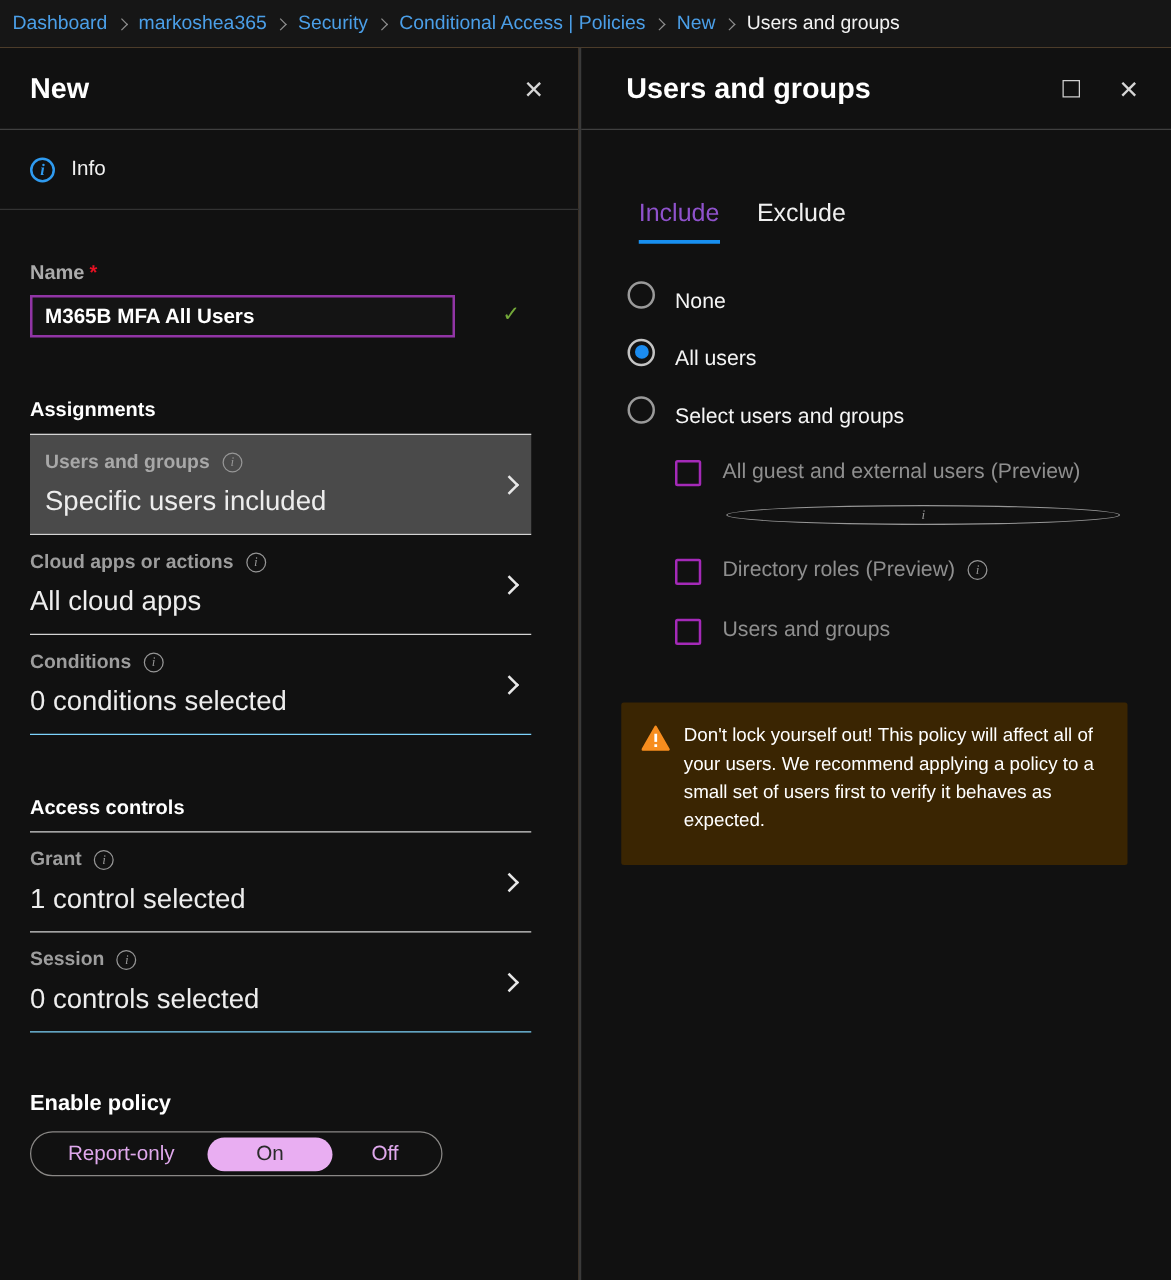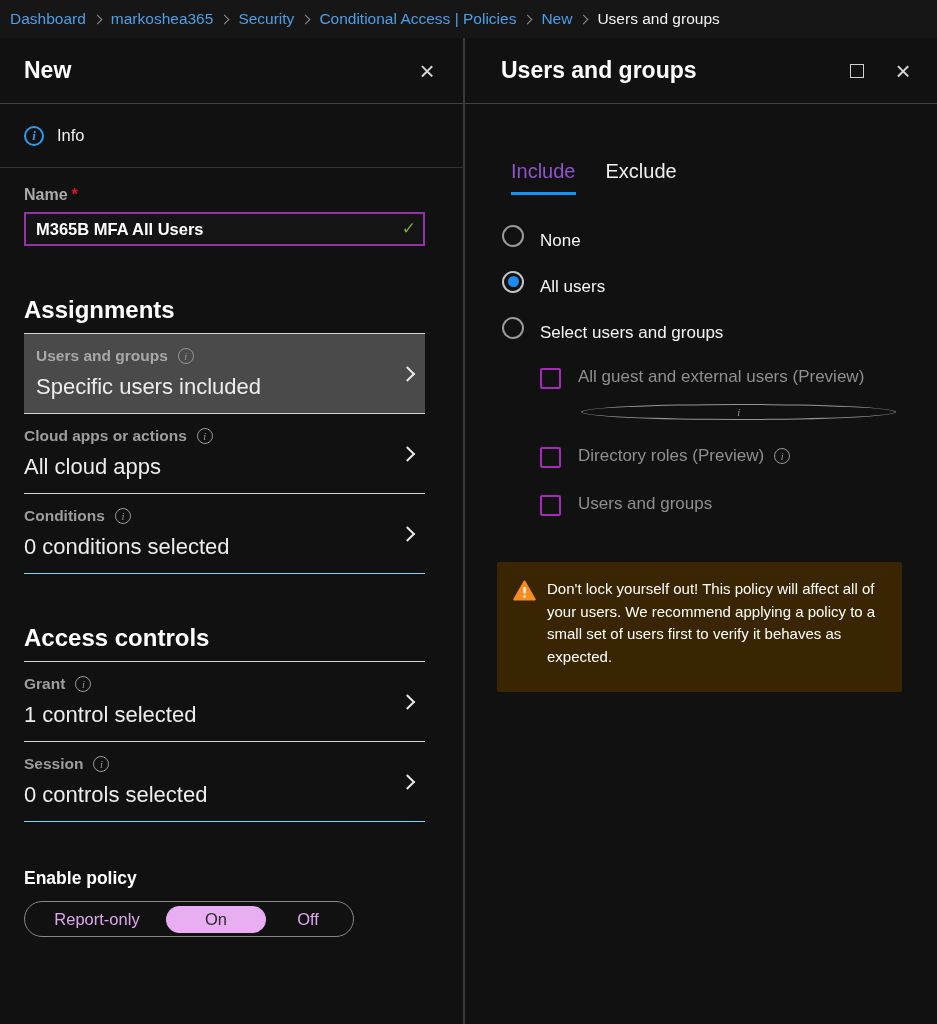--- a/index.html
+++ b/index.html
@@ -34,30 +34,30 @@
   
   .info-bar { height:64px; display:flex; align-items:center; gap:13px; padding:0 24px;
     border-bottom:1px solid #333333; cursor:pointer; }
   .info-icon-blue { width:20px; height:20px; border:2px solid #2f9bf0; border-radius:50%;
     color:#2f9bf0; font-size:13px; font-weight:700; font-style:italic;
     font-family:"Liberation Serif", serif; display:flex; align-items:center; justify-content:center; flex:none; }
   .info-label { font-size:16.5px; color:#f0f0f0; }
 
   
   .left-content { padding:18px 38px 0 24px; }
-  .field-label { font-size:16px; color:#ababab; font-weight:600; }
+  .field-label { font-size:16px; color:#ababab; font-weight:600;margin-top:24px; }
   .req { color:#e81123; margin-left:4px; }
   .name-input-wrap { position:relative; margin-top:8px; }
-  .name-input { width:401px; height:34px; background:#141414; border:2px solid #9135a5;
+  .name-input { width:340px; height:34px; background:#141414; border:2px solid #9135a5;
     color:#ffffff; font-size:16.5px; font-weight:600; padding:0 30px 0 10px;
     font-family:"Liberation Sans", sans-serif; outline:none; }
   .valid-check { position:absolute; right:9px; top:6px; color:#73a839; font-size:17px;
     font-weight:700; font-family:"DejaVu Sans", sans-serif; }
 
-  .section-heading { font-size:24px; color:#ffffff; margin-top:50px; margin-bottom:9px; }
+  .section-heading { font-size:16px; color:#ffffff; margin-top:50px; margin-bottom:9px; }
   .nav-list { width:401px; }
   .nav-item { border-top:1px solid #d4d4d4; padding:13px 10px 13px 0; position:relative; cursor:pointer; }
   .nav-item:last-child { border-bottom:1px solid #7dd3fc; }
   .nav-item.selected { background:#4a4a4a; padding-left:12px; margin-left:0; }
   .nav-item-label-row { display:flex; align-items:center; gap:10px; }
   .nav-item-label { font-size:15.5px; font-weight:600; color:#9d9d9d; }
   .nav-item.selected .nav-item-label { color:#a8a8a8; }
   .nav-item-value { font-size:22px; color:#ededed; margin-top:9px; }
   .chevron { position:absolute; right:12px; top:50%; width:11px; height:11px;
     border-top:2px solid #e8e8e8; border-right:2px solid #e8e8e8;

